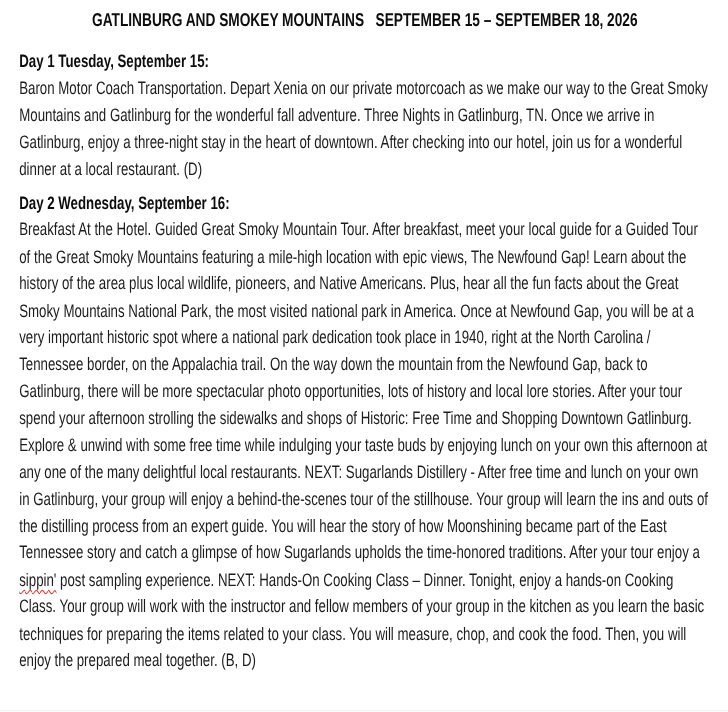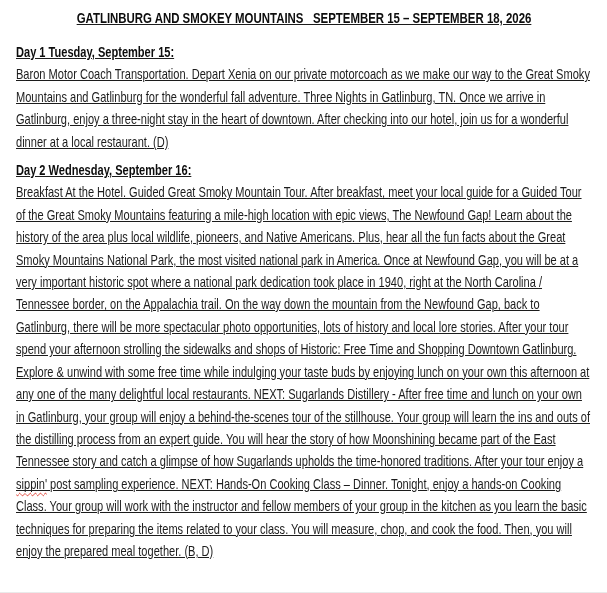--- a/index.html
+++ b/index.html
@@ -4,21 +4,20 @@
   <style>
     html, body { margin: 0; padding: 0; background: #ffffff; }
     .page {
       position: relative;
       width: 607px;
       height: 593px;
       background: #ffffff;
       overflow: hidden;
       font-family: "Liberation Sans", sans-serif;
       color: #1c1c1c;
-      text-decoration: underline;
     }
     .page-bottom-edge {
       position: absolute;
       left: 0; right: 0; bottom: 0;
       height: 1px;
       background: #eaeaea;
     }
     .doc {
       padding: 7px 15px 0 16px;
     }

